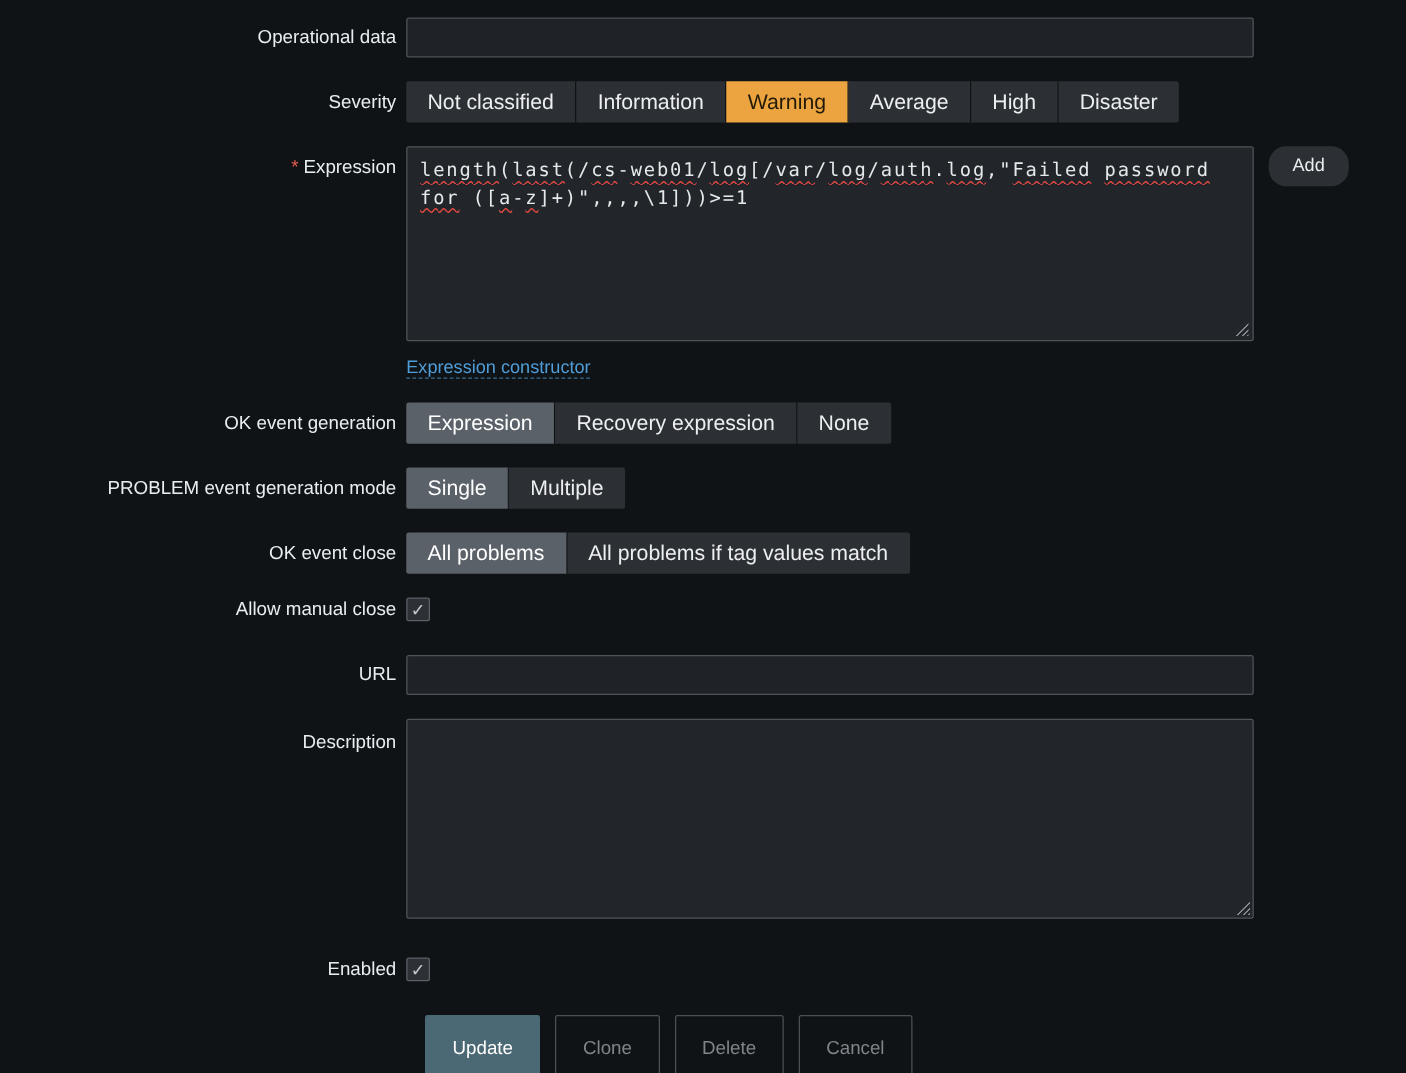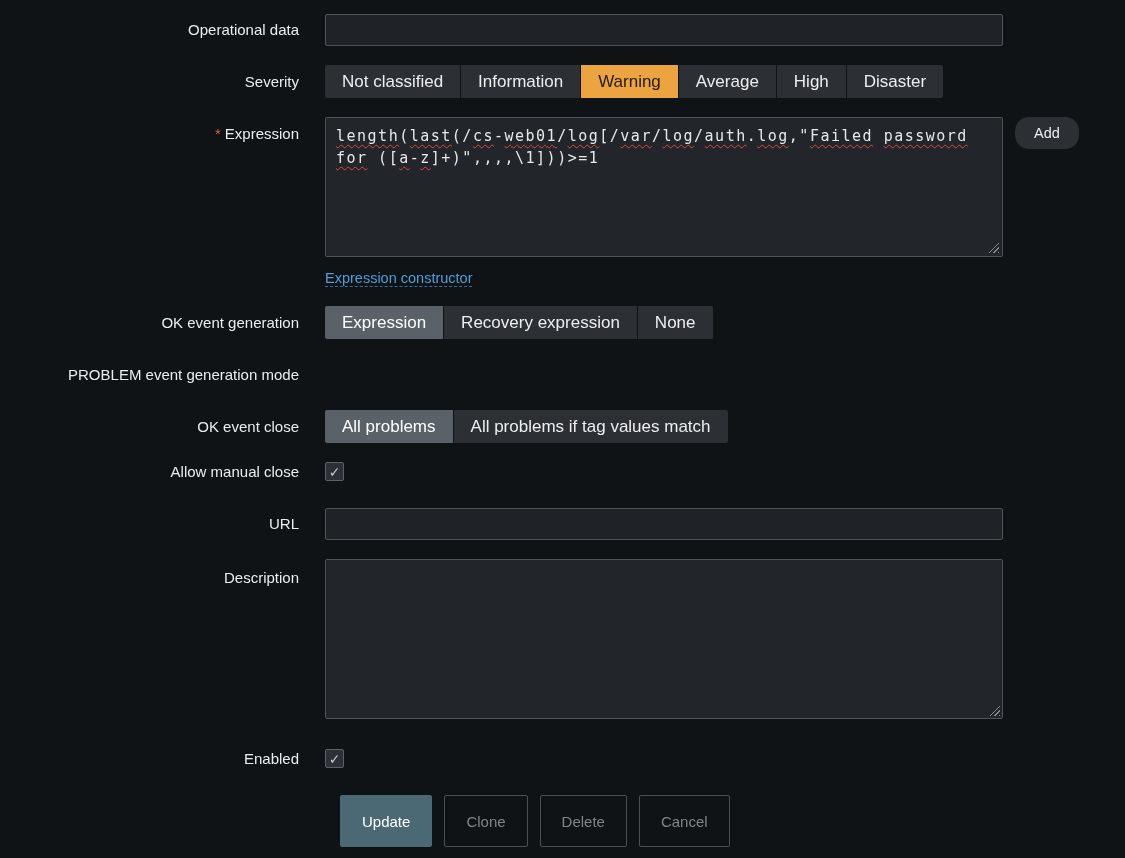--- a/index.html
+++ b/index.html
@@ -9,21 +9,21 @@
     background:#101316;
     color:#e9edf0;
     font-family:"Liberation Sans", sans-serif;
     padding-top:14px;
   }
   .form { width:1125px; }
   .row { display:flex; margin-bottom:19px; }
   .row.gap-lg { margin-bottom:26px; }
   .label-col {
     flex:0 0 325px; width:325px;
-    text-align:right; padding-right:26px;
+    text-align:right; padding-right:8px;
     font-size:15px; color:#e9edf0;
     line-height:32px; white-space:nowrap;
   }
   .label-col.lbl-top { line-height:19px; padding-top:7px; }
   .label-col.lbl-check { line-height:20px; }
   .control-col { flex:1; min-width:0; }
   .req { color:#e45a4f; margin-right:4px; }
 
   
   .text-input {
@@ -34,21 +34,21 @@
     color:#e9edf0; font-size:14px;
     padding:0 9px;
     font-family:"Liberation Sans", sans-serif;
     outline:none;
   }
 
   
   .ta-wrap { position:relative; display:inline-block; }
   .textarea-like {
     position:relative;
-    width:678px; height:140px;
+    width:678px; height:156px;
     background:#22262a;
     border:1px solid #4e545a;
     border-radius:2px;
     padding:7px 10px;
     overflow:hidden;
   }
   .ta-text {
     font-family:"DejaVu Sans Mono", monospace;
     font-size:15px; letter-spacing:1.5px;
     line-height:22px;
@@ -191,20 +191,26 @@
       <div class="segmented">
         <button class="seg active-gray">Expression</button>
         <button class="seg">Recovery expression</button>
         <button class="seg">None</button>
       </div>
     </div>
   </div>
 
   <div class="row">
     <div class="label-col" style="line-height:33px">PROBLEM event generation mode</div>
+    <div class="control-col">
+      <div class="segmented">
+        <button class="seg active-gray">Single</button>
+        <button class="seg">Multiple</button>
+      </div>
+    </div>
   </div>
 
   <div class="row">
     <div class="label-col" style="line-height:33px">OK event close</div>
     <div class="control-col">
       <div class="segmented">
         <button class="seg active-gray">All problems</button>
         <button class="seg">All problems if tag values match</button>
       </div>
     </div>

